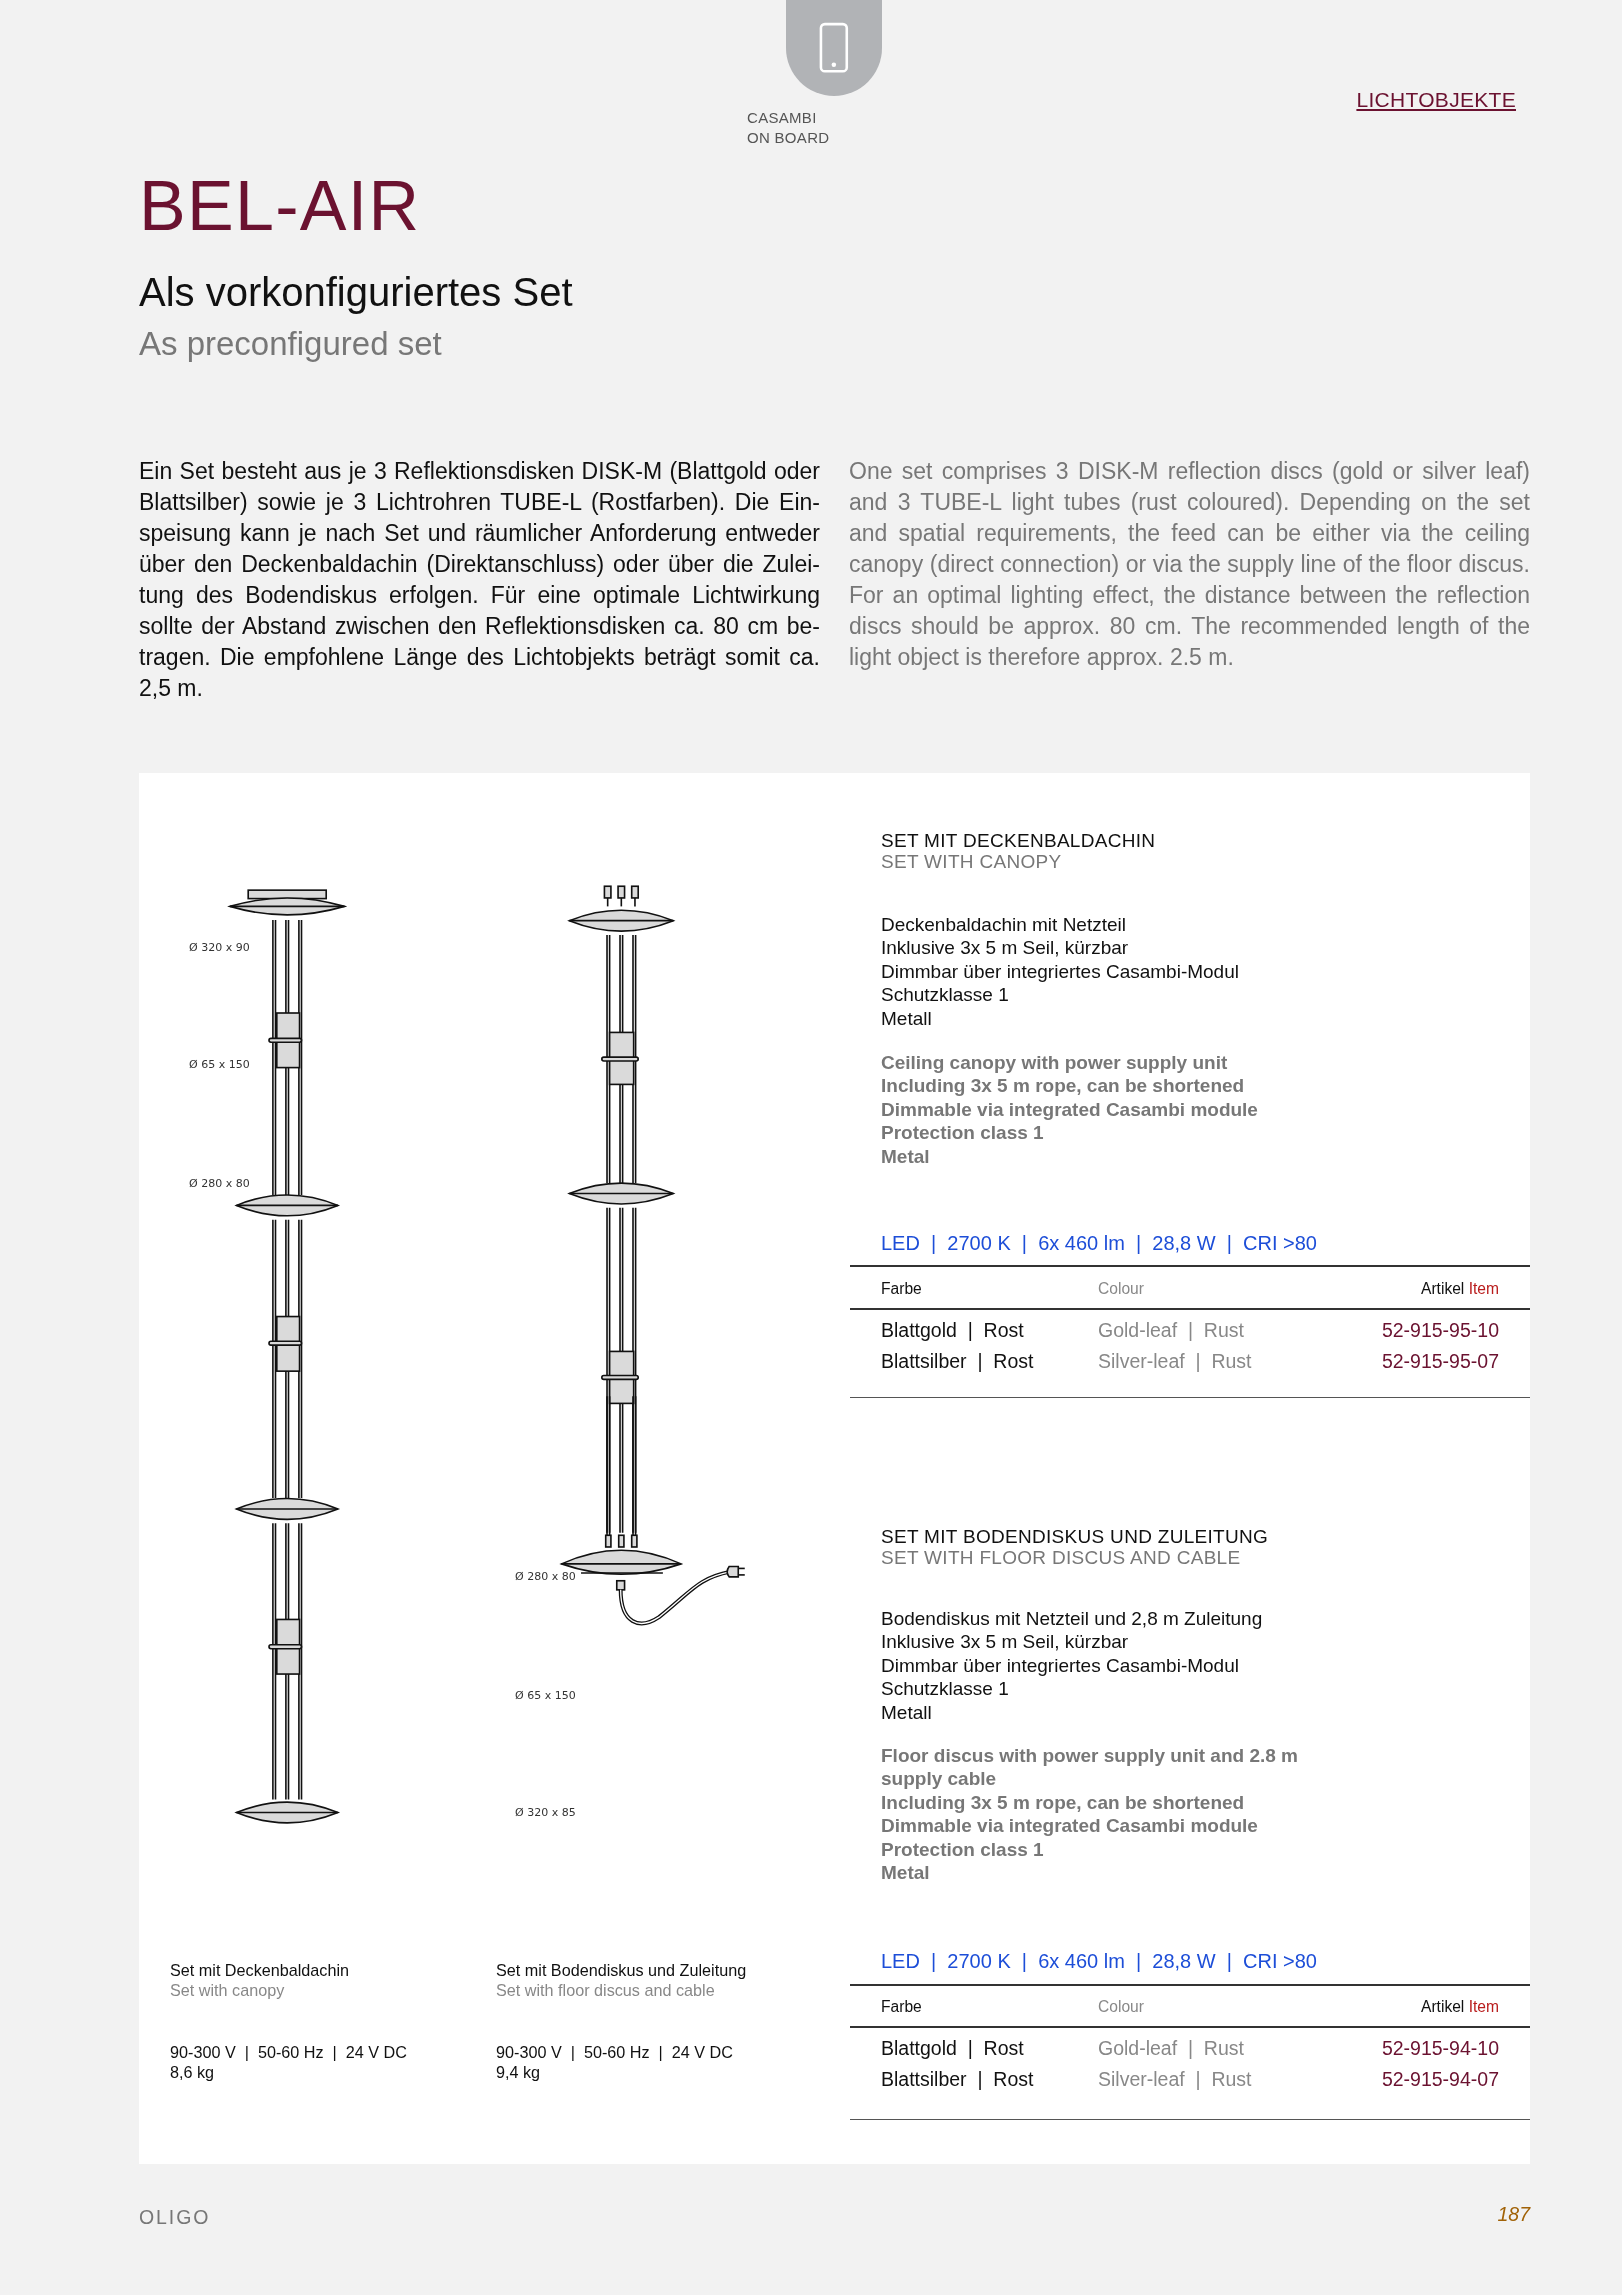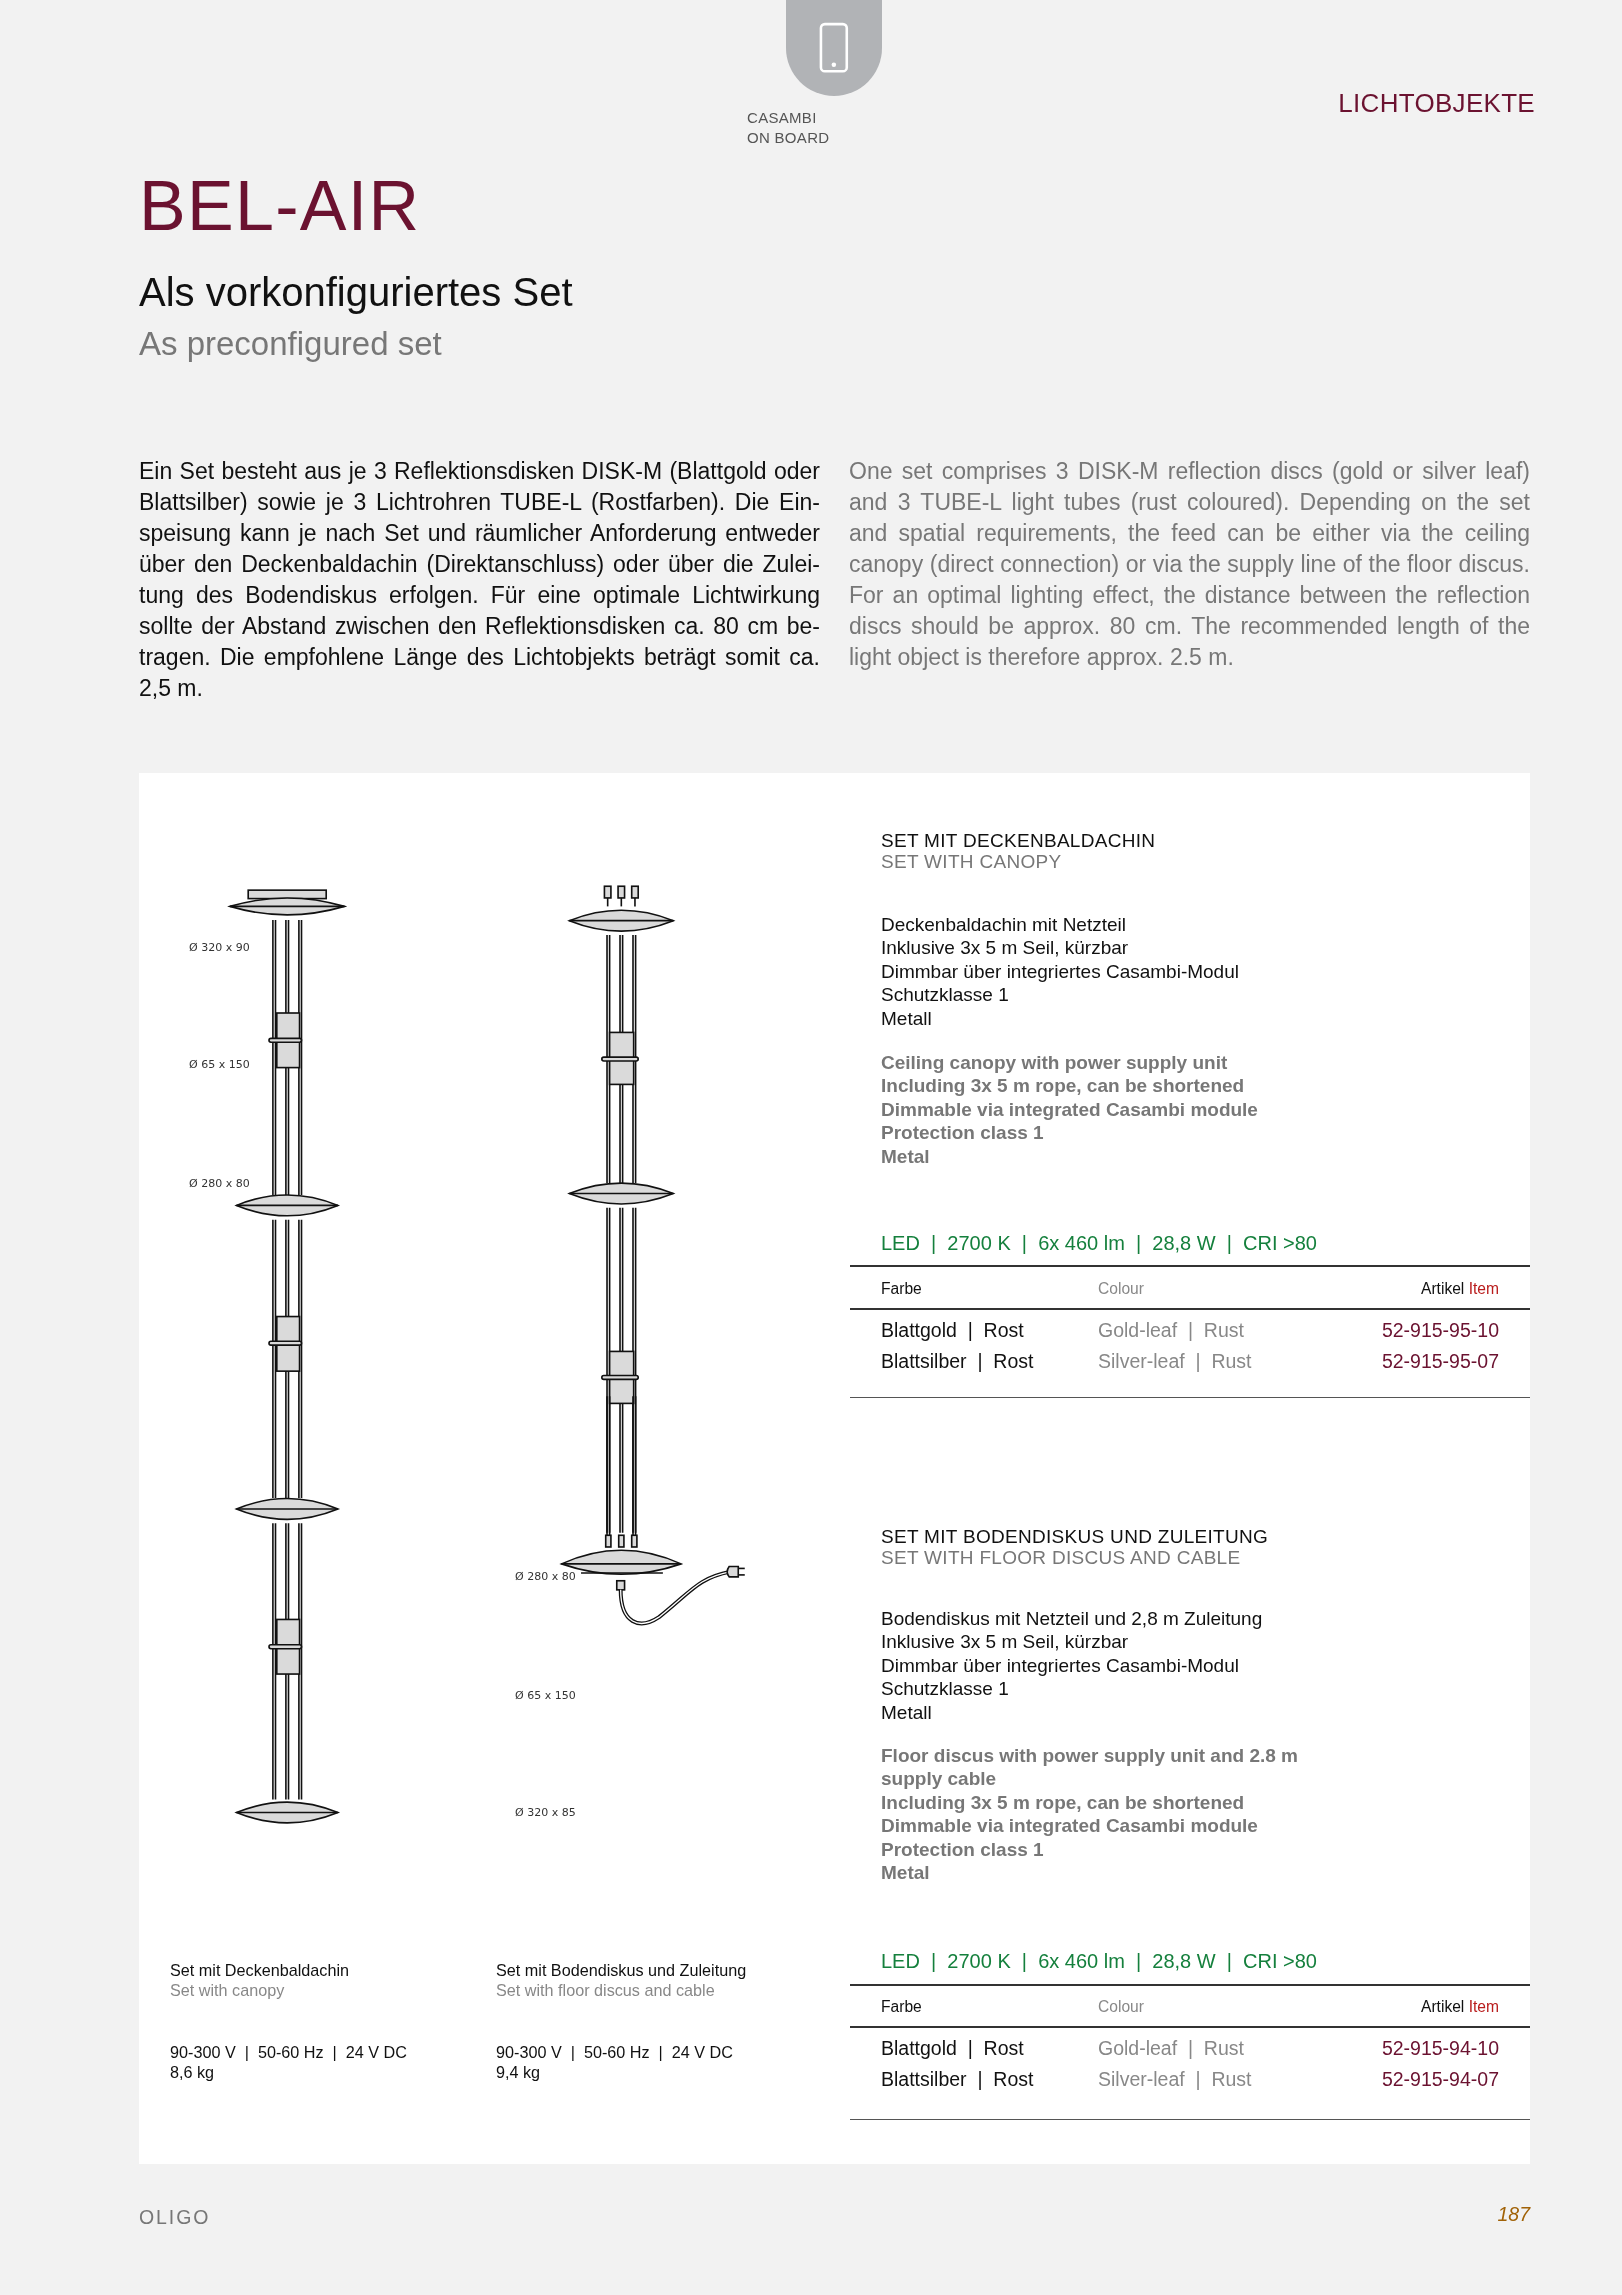--- a/index.html
+++ b/index.html
@@ -7,40 +7,40 @@
     width:1623px; height:2295px; position:relative; overflow:hidden;
     background:#f2f2f2; font-family:"Liberation Sans", sans-serif; color:#111;
   }
   .abs { position:absolute; }
   
   #badge { left:786px; top:0; width:96px; height:96px; background:#b1b3b6;
     border-radius:0 0 48px 48px; }
   #badge svg { position:absolute; left:32.5px; top:22px; }
   #badge-text { left:747px; top:108px; width:174px; text-align:left;
     font-size:15px; line-height:19.5px; color:#555; letter-spacing:0.3px; }
-  #category { right:88px; top:88px; font-size:26px; color:#6b1230; letter-spacing:0.3px; }
+  #category { right:107px; top:88px; font-size:21px; color:#6b1230; letter-spacing:0.3px;text-decoration:underline; }
   #title { left:139px; top:174px; font-size:70px; color:#6b1230; letter-spacing:1.3px; font-weight:normal; margin:0; line-height:65px; }
   #subtitle-de { left:139px; top:266px; font-size:40px; color:#111; line-height:52px; }
   #subtitle-en { left:139px; top:318px; font-size:33px; color:#777; line-height:52px; }
   .intro { top:456px; width:681px; font-size:23px; line-height:31px; text-align:justify; }
   #intro-de { left:139px; color:#111; hyphens:auto; }
   #intro-en { left:849px; color:#777; }
 
   
   #card { left:139px; top:773px; width:1391px; height:1391px; background:#fff; }
 
   .setblock { position:absolute; left:711px; width:680px; }
   .set-h-de { position:absolute; left:31px; font-size:19px; color:#111; letter-spacing:0.3px; }
   .set-h-en { position:absolute; left:31px; font-size:19px; color:#777; letter-spacing:0.3px; }
   .feat { position:absolute; left:31px; font-size:19px; line-height:23.4px; }
   .feat.de { color:#111; }
   .feat.en { color:#777; width:442px; }
   .feat div { white-space:nowrap; }
   .feat.en div { white-space:normal;font-weight:bold; }
-  .spec { position:absolute; left:31px; font-size:20px; color:#15803d; }
+  .spec { position:absolute; left:31px; font-size:20px; color:#1d4ed8; }
   .tline { position:absolute; left:0; width:680px; height:1.9px; background:#333; }
   .tline.thin { height:1.3px; background:#555; }
   .th { position:absolute; font-size:15.6px; }
   .th.de { left:31px; color:#111; }
   .th.en { left:248px; color:#888; }
   .th.item { right:31px; color:#111; }
   .th.item span { color:#b91c1c; }
   .row { position:absolute; left:0; width:680px; font-size:19.5px; }
   .row .de { position:absolute; left:31px; color:#111; }
   .row .en { position:absolute; left:248px; color:#888; }

